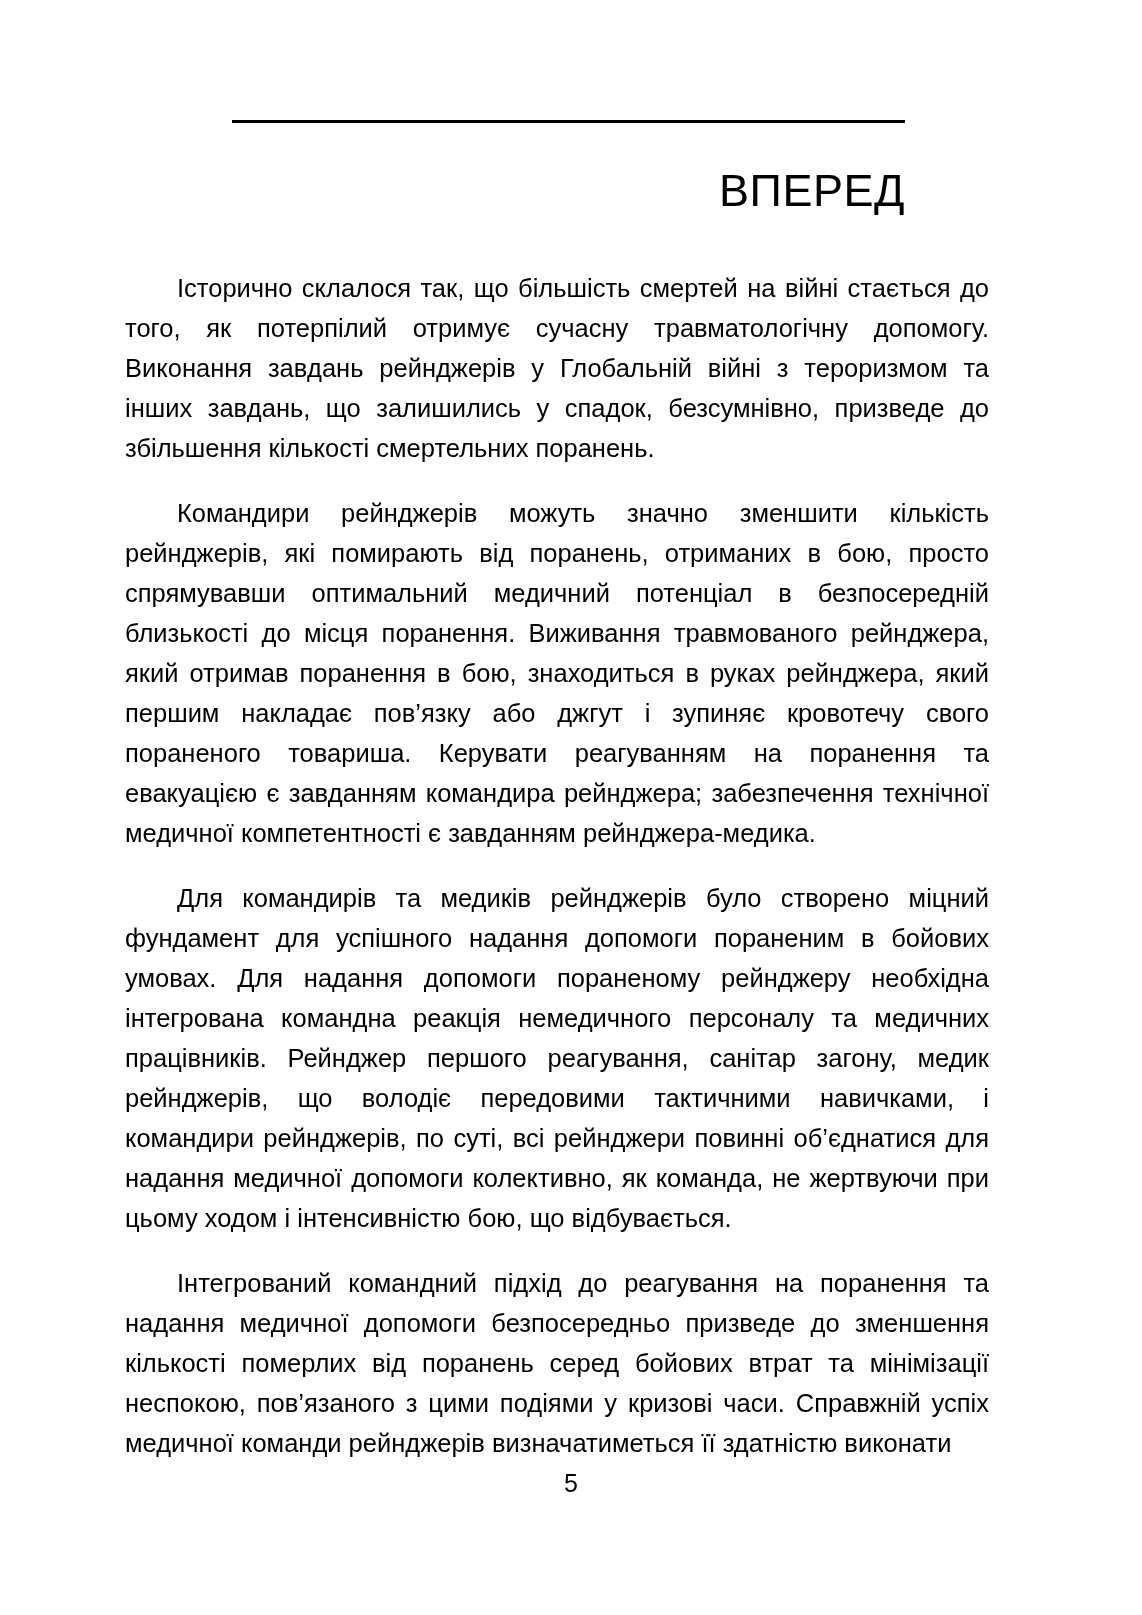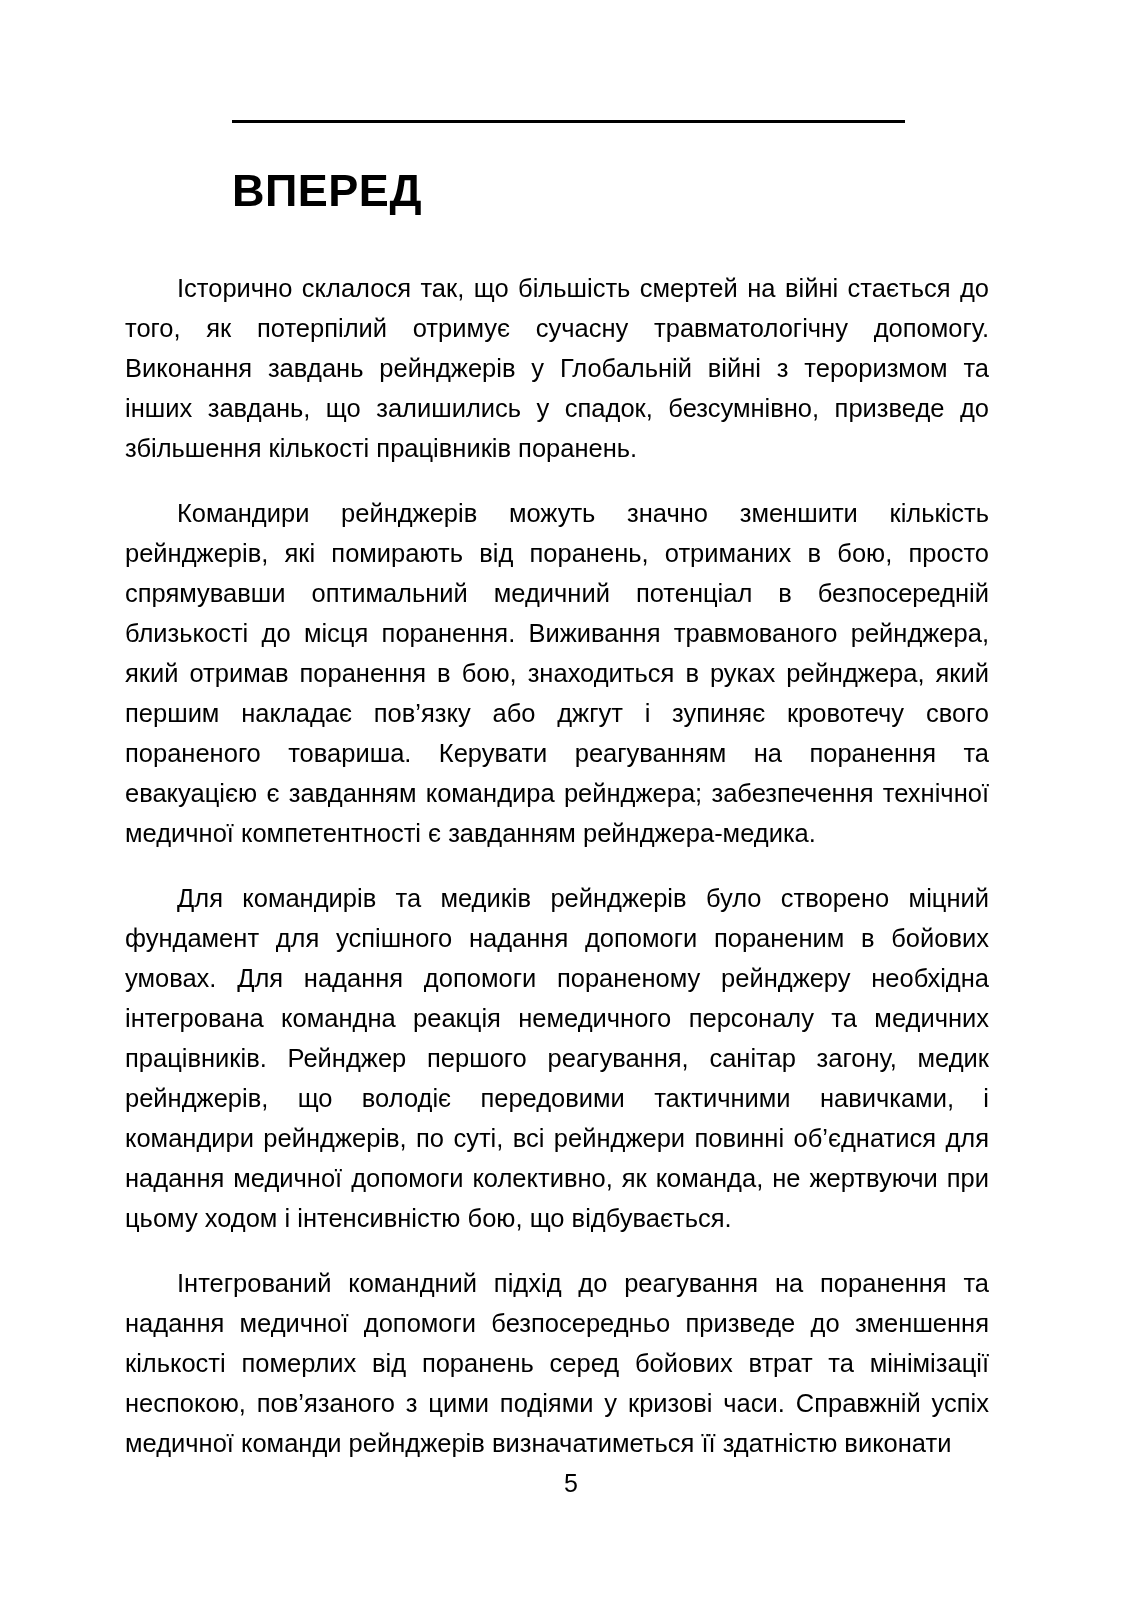--- a/index.html
+++ b/index.html
@@ -35,24 +35,24 @@
     top: 120px;
     width: 673px;
     height: 3px;
     background: #000000;
   }
   .page-title {
     position: absolute;
     left: 232px;
     top: 133px;
     width: 673px;
-    text-align: left;
+    text-align: right;
     font-size: 45px;
     line-height: 56px;
-    font-weight: bold;
+    font-weight: normal;
     letter-spacing: 0.5px;
     font-family: "Liberation Sans", "DejaVu Sans", sans-serif;
   }
 
   
   .text-column {
     position: absolute;
     left: 125px;
     top: 268px;
     width: 864px;
@@ -87,21 +87,21 @@
 <body>
 
 <div class="page">
 
   <div class="header">
     <div class="title-rule"></div>
     <h1 class="page-title">ВПЕРЕД</h1>
   </div>
 
   <div class="text-column">
-    <p class="para">Історично склалося так, що більшість смертей на війні стається до того, як потерпілий отримує сучасну травматологічну допомогу. Виконання завдань рейнджерів у Глобальній війні з тероризмом та інших завдань, що залишились у спадок, безсумнівно, призведе до збільшення кількості працівників поранень.</p>
+    <p class="para">Історично склалося так, що більшість смертей на війні стається до того, як потерпілий отримує сучасну травматологічну допомогу. Виконання завдань рейнджерів у Глобальній війні з тероризмом та інших завдань, що залишились у спадок, безсумнівно, призведе до збільшення кількості смертельних поранень.</p>
     <p class="para">Командири рейнджерів можуть значно зменшити кількість рейнджерів, які помирають від поранень, отриманих в бою, просто спрямувавши оптимальний медичний потенціал в безпосередній близькості до місця поранення. Виживання травмованого рейнджера, який отримав поранення в бою, знаходиться в руках рейнджера, який першим накладає пов’язку або джгут і зупиняє кровотечу свого пораненого товариша. Керувати реагуванням на поранення та евакуацією є завданням командира рейнджера; забезпечення технічної медичної компетентності є завданням рейнджера-медика.</p>
     <p class="para">Для командирів та медиків рейнджерів було створено міцний фундамент для успішного надання допомоги пораненим в бойових умовах. Для надання допомоги пораненому рейнджеру необхідна інтегрована командна реакція немедичного персоналу та медичних працівників. Рейнджер першого реагування, санітар загону, медик рейнджерів, що володіє передовими тактичними навичками, і командири рейнджерів, по суті, всі рейнджери повинні об’єднатися для надання медичної допомоги колективно, як команда, не жертвуючи при цьому ходом і інтенсивністю бою, що відбувається.</p>
     <p class="para">Інтегрований командний підхід до реагування на поранення та надання медичної допомоги безпосередньо призведе до зменшення кількості померлих від поранень серед бойових втрат та мінімізації неспокою, пов’язаного з цими подіями у кризові часи. Справжній успіх медичної команди рейнджерів визначатиметься її здатністю виконати</p>
   </div>
 
   <div class="page-number">5</div>
 
 </div>
 
 </body></html>

